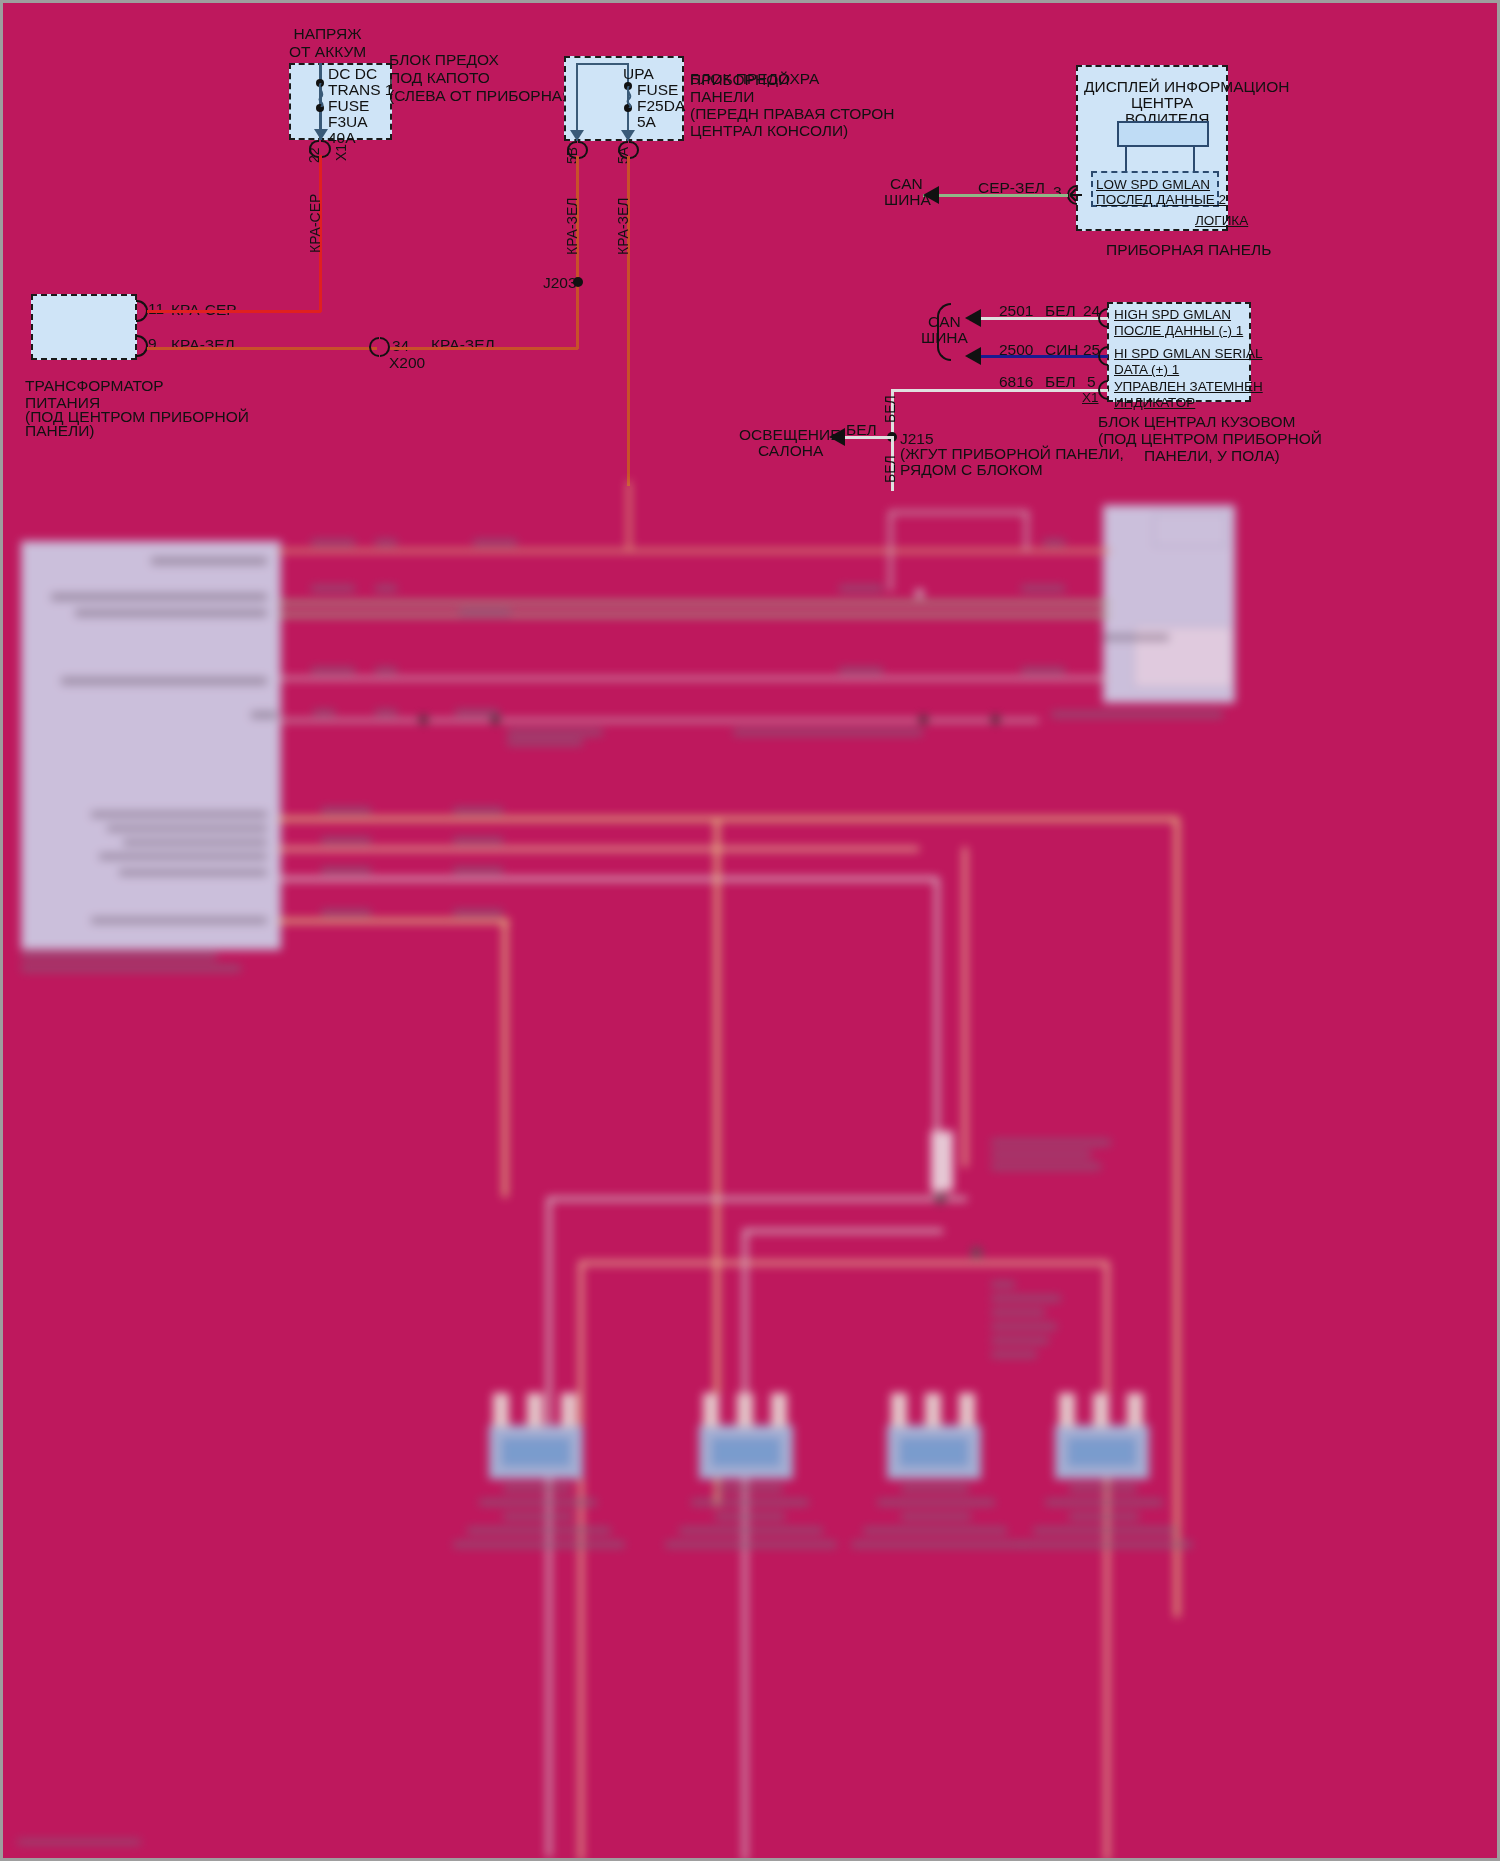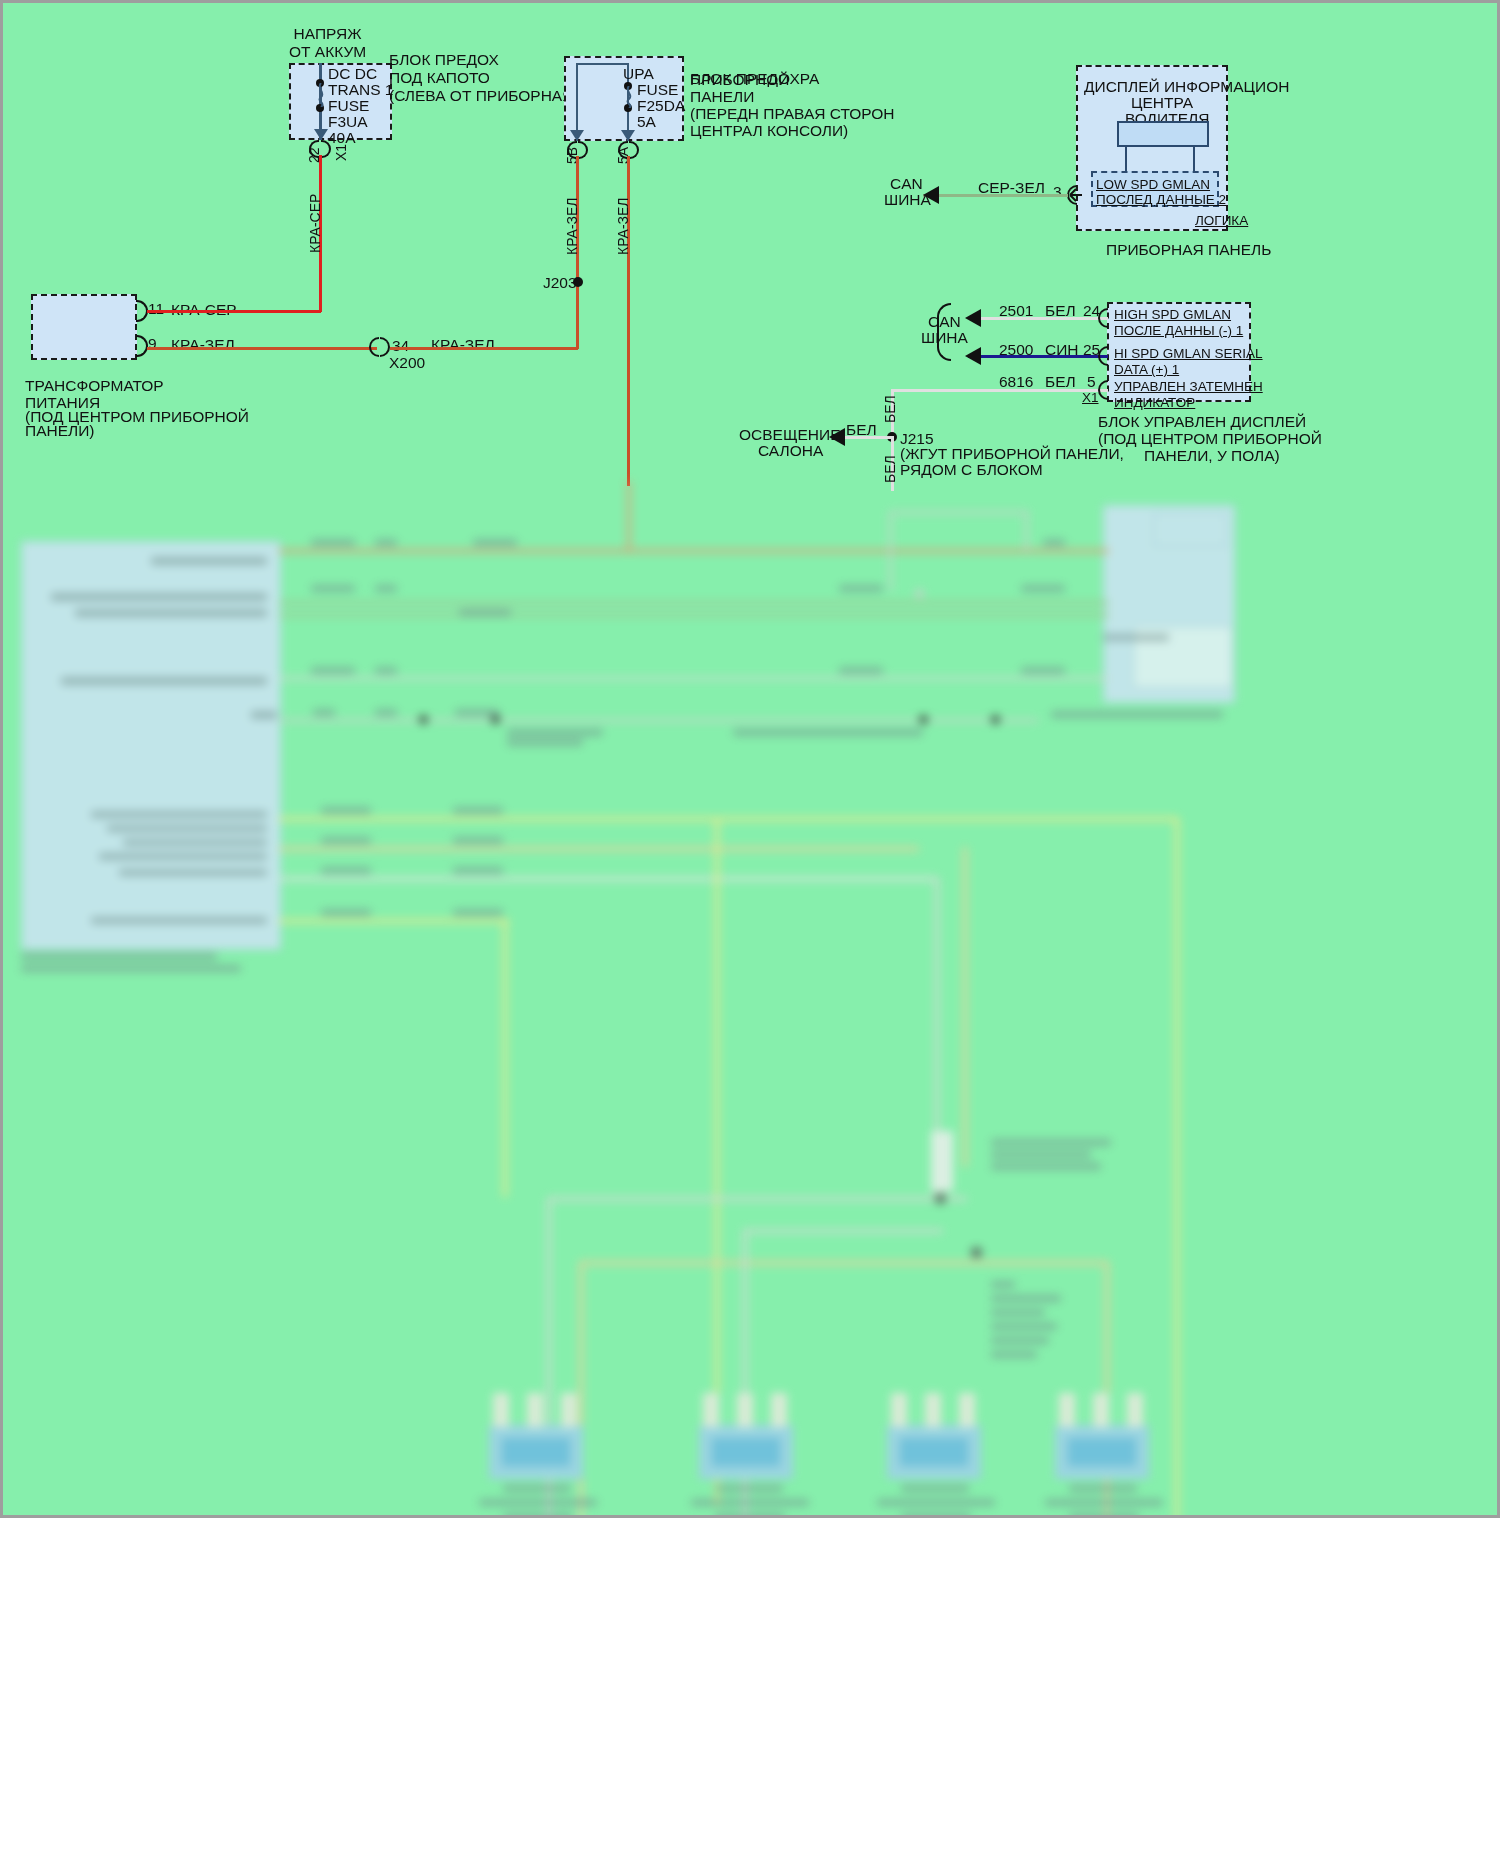--- a/index.html
+++ b/index.html
@@ -1,22 +1,22 @@
 <!DOCTYPE html>
 <html><head>
 <meta charset="utf-8">
 <title>Wiring Diagram</title>
 <style>
   html,body{margin:0;padding:0;background:#ffffff;}
   body{font-family:"Liberation Sans",sans-serif;}
 
   #page{
     position:relative;
-    width:1500px;height:1518px;
-    background:#86efac;
+    width:1500px;height:1861px;
+    background:#be185d;
     overflow:hidden;
     border:3px solid #9e9e9e;
     box-sizing:border-box;
   }
 
   
   .abs{position:absolute;}
   .txt{position:absolute;color:#111;line-height:1.18;white-space:pre;}
   .t13{font-size:13.5px;text-decoration:underline;}
   .t15{font-size:15.5px;}
@@ -218,21 +218,21 @@
   <div class="wire wh" style="left:888px;top:386px;width:217px;background:#e0e0e0;"></div>
   <div class="conn flip" style="left:1095px;top:377px;height:20px;width:10px;"></div>
   <div class="txt t13" style="left:1079px;top:387px;">X1</div>
   <div class="txt t13" style="left:1111px;top:376px;">УПРАВЛЕН ЗАТЕМНЕН</div>
   <div class="txt t13" style="left:1111px;top:392px;">ИНДИКАТОР</div>
 
   <div class="curly" style="left:934px;top:300px;height:58px;"></div>
   <div class="txt t15" style="left:925px;top:310px;">CAN</div>
   <div class="txt t15" style="left:918px;top:326px;">ШИНА</div>
 
-  <div class="txt t15" style="left:1095px;top:410px;">БЛОК УПРАВЛЕН ДИСПЛЕЙ</div>
+  <div class="txt t15" style="left:1095px;top:410px;">БЛОК ЦЕНТРАЛ КУЗОВОМ</div>
   <div class="txt t15" style="left:1095px;top:427px;">(ПОД ЦЕНТРОМ ПРИБОРНОЙ</div>
   <div class="txt t15" style="left:1141px;top:444px;">ПАНЕЛИ, У ПОЛА)</div>
 
   <div class="wire wv" style="left:888px;top:386px;height:47px;background:#e0e0e0;"></div>
   <div class="vtxt" style="left:879px;top:420px;">БЕЛ</div>
 
   <div class="dot" style="left:884px;top:429px;"></div>
   <div class="txt t15" style="left:897px;top:427px;">J215</div>
   <div class="txt t15" style="left:897px;top:442px;">(ЖГУТ ПРИБОРНОЙ ПАНЕЛИ,</div>
   <div class="txt t15" style="left:897px;top:458px;">РЯДОМ С БЛОКОМ</div>

